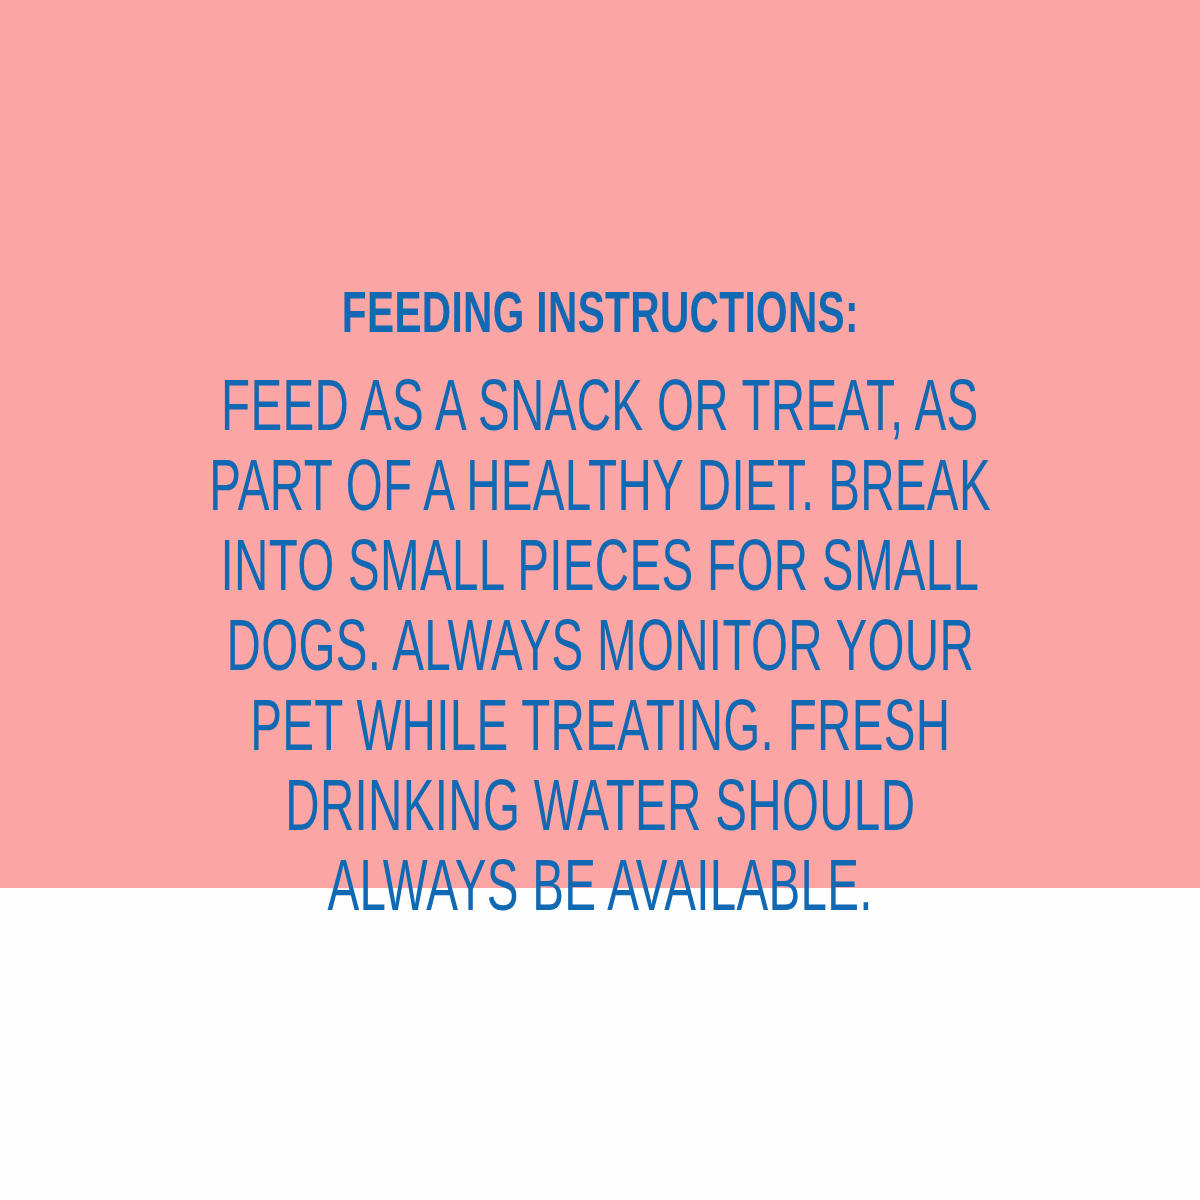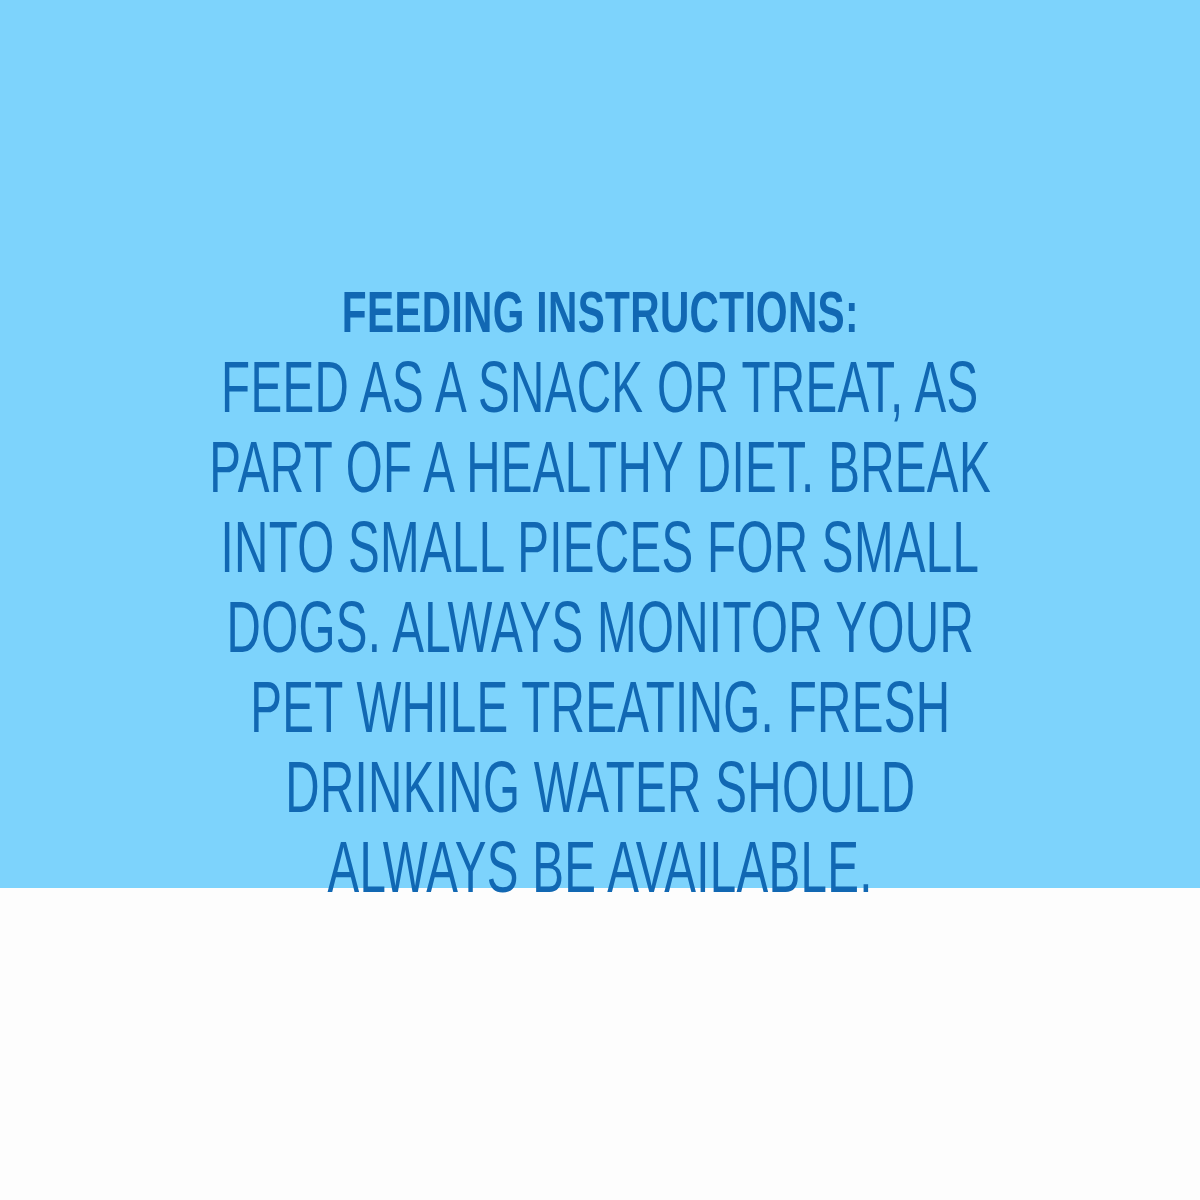--- a/index.html
+++ b/index.html
@@ -12,21 +12,21 @@
     height: 1200px;
     background: #fdfdfd;
     font-family: "Liberation Sans", "DejaVu Sans", sans-serif;
     overflow: hidden;
   }
 
   .label-panel {
     position: relative;
     width: 1200px;
     height: 888px;
-    background: #7dd3fc;
+    background: #fca5a5;
     display: flex;
     flex-direction: column;
     align-items: center;
     justify-content: flex-start;
     box-sizing: border-box;
     text-decoration: underline;
   }
 
   
   .instructions-block {
@@ -55,21 +55,21 @@
     transform-origin: center center;
     margin: 0 0 6px 0;
     -webkit-font-smoothing: antialiased;
   }
 
   
   .body-lines {
     display: flex;
     flex-direction: column;
     align-items: center;
-    margin-top: 0;
+    margin-top: 18px;
   }
 
   .body-line {
     display: block;
     font-size: 72px;
     font-weight: 400;
     line-height: 80px;
     height: 80px;
     color: #1168b3;
     white-space: nowrap;

